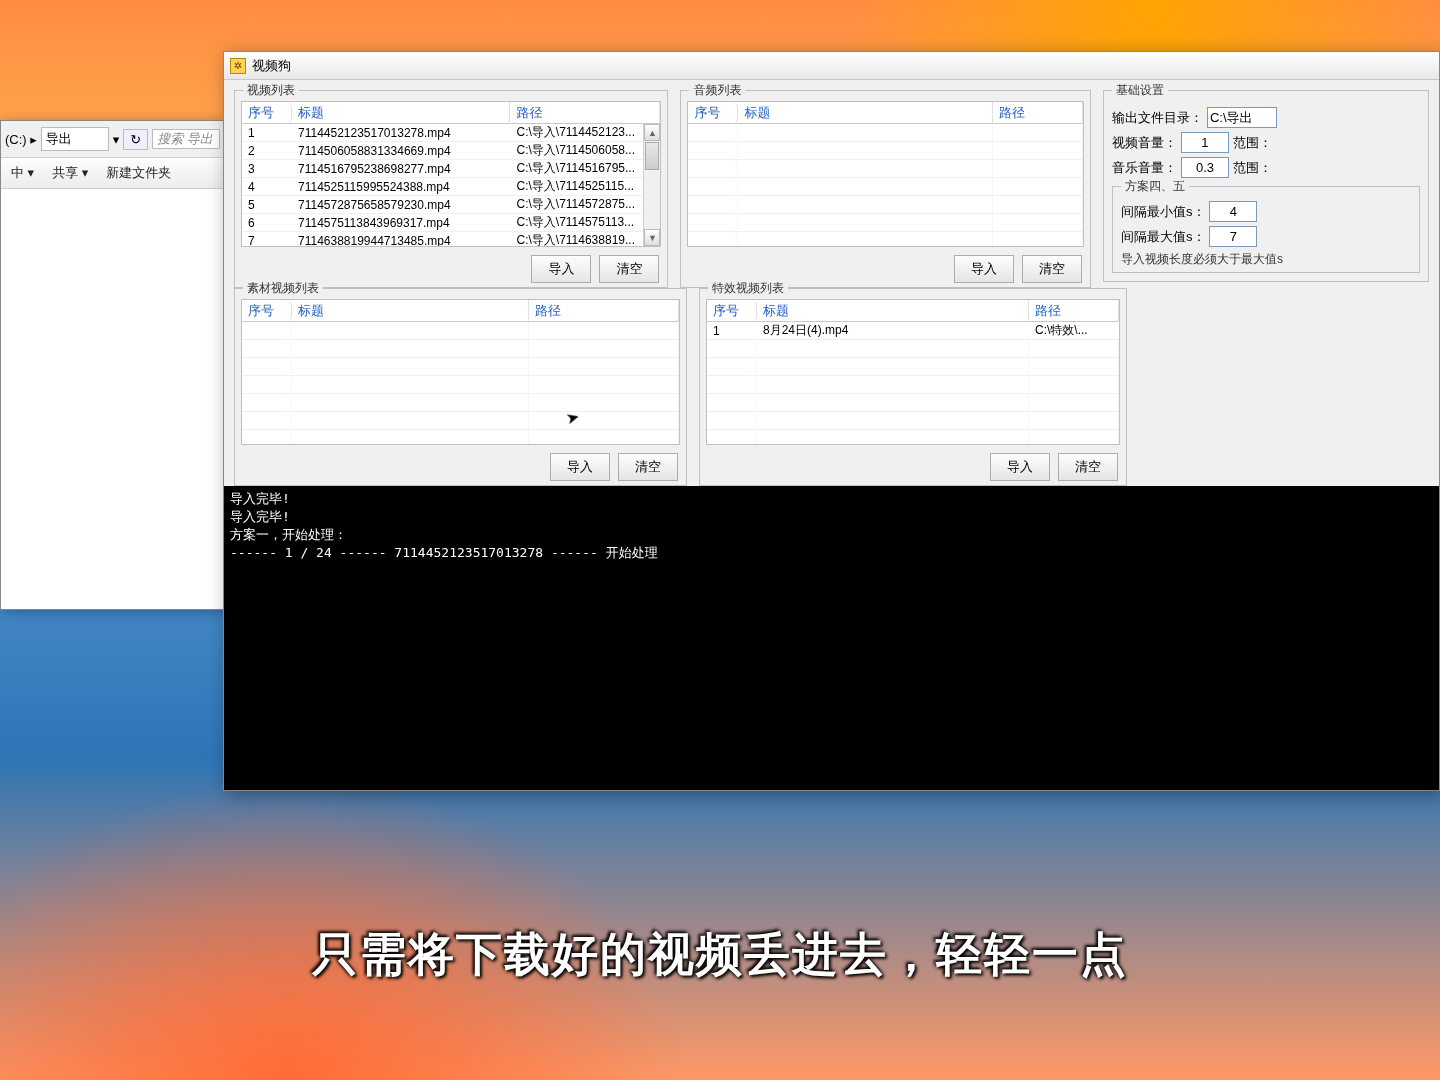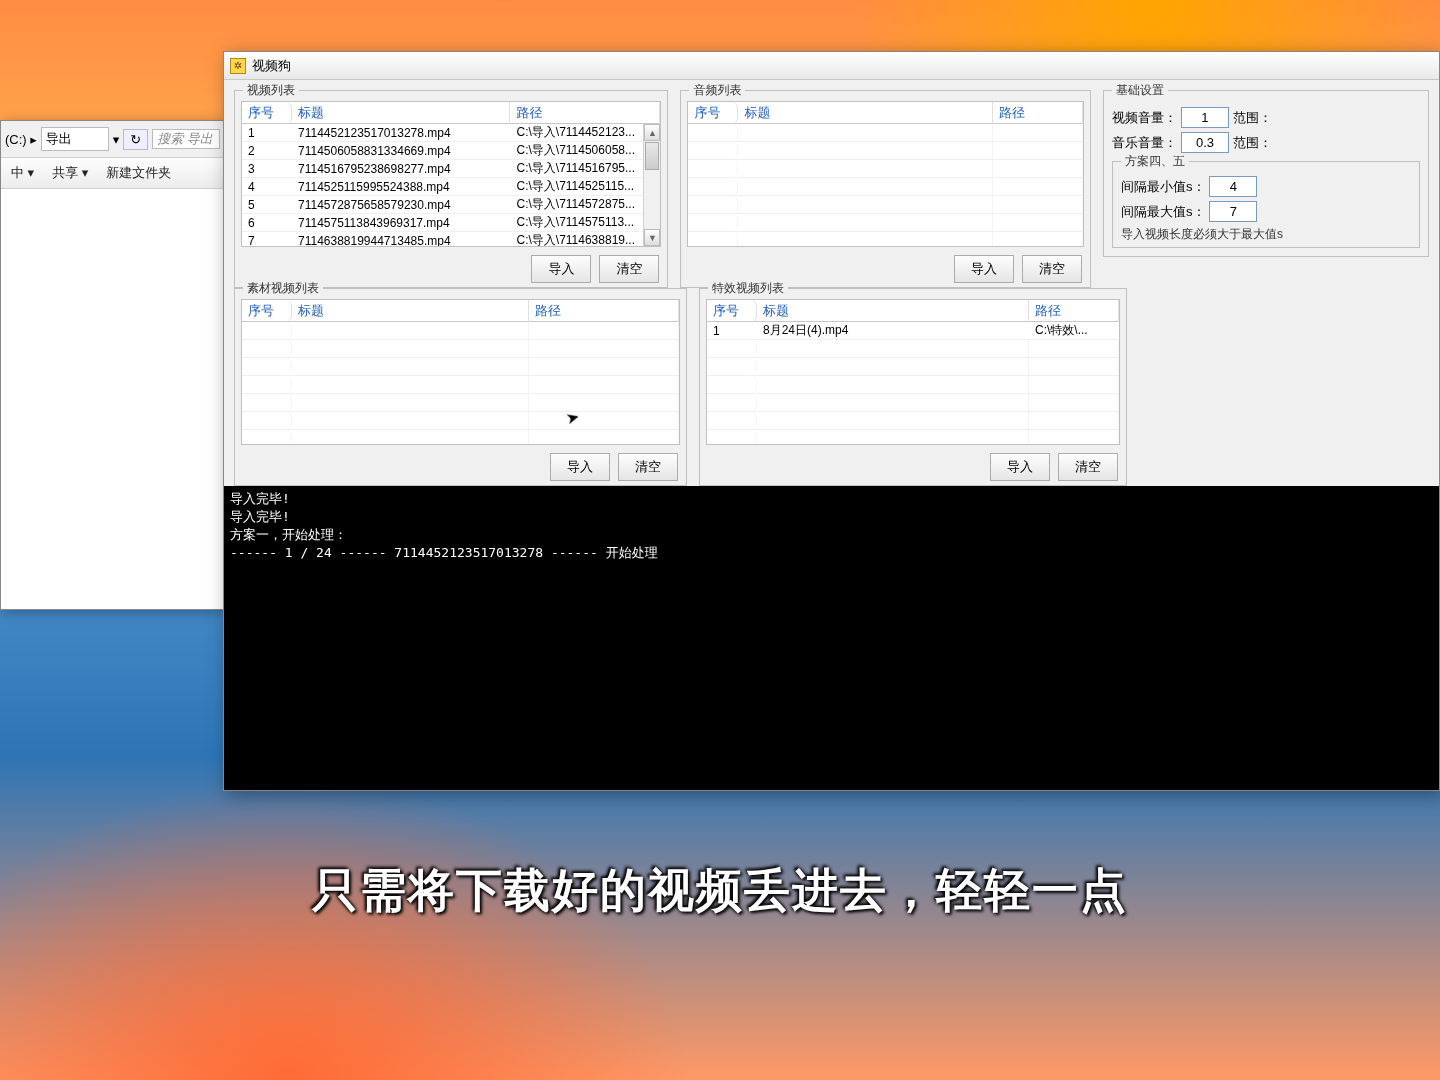--- a/index.html
+++ b/index.html
@@ -194,21 +194,21 @@
   white-space: pre;
   overflow: hidden;
   margin: 0 -10px;
   min-height: 250px;
 }
 
 .subtitle-bar {
   position: absolute;
   left: 0; right: 0; bottom: 0;
   height: 220px;
-  display: flex; align-items: flex-start; justify-content: center;
+  display: flex; align-items: center; justify-content: center;
   pointer-events: none;
 }
 .subtitle-text {
   color: #fff;
   font-size: 46px;
   font-weight: 600;
   text-shadow: 0 0 4px #000, 2px 2px 3px rgba(0,0,0,0.9), -2px -2px 3px rgba(0,0,0,0.9);
   padding-bottom: 30px;
   letter-spacing: 2px;
 }
@@ -362,20 +362,24 @@
         <div class="panel-buttons">
           <button class="btn">导入</button>
           <button class="btn">清空</button>
         </div>
       </div>
 
       <div class="right-col">
         <div class="settings-panel">
           <div class="panel-legend">基础设置</div>
           <div class="settings-row">
+            <label>输出文件目录：</label>
+            <input class="wide" value="C:\导出" style="">
+          </div>
+          <div class="settings-row">
             <label>视频音量：</label>
             <input value="1" style="">
             <label>范围：</label>
           </div>
           <div class="settings-row">
             <label>音乐音量：</label>
             <input value="0.3" style="">
             <label>范围：</label>
           </div>
           <div class="nested-panel">

